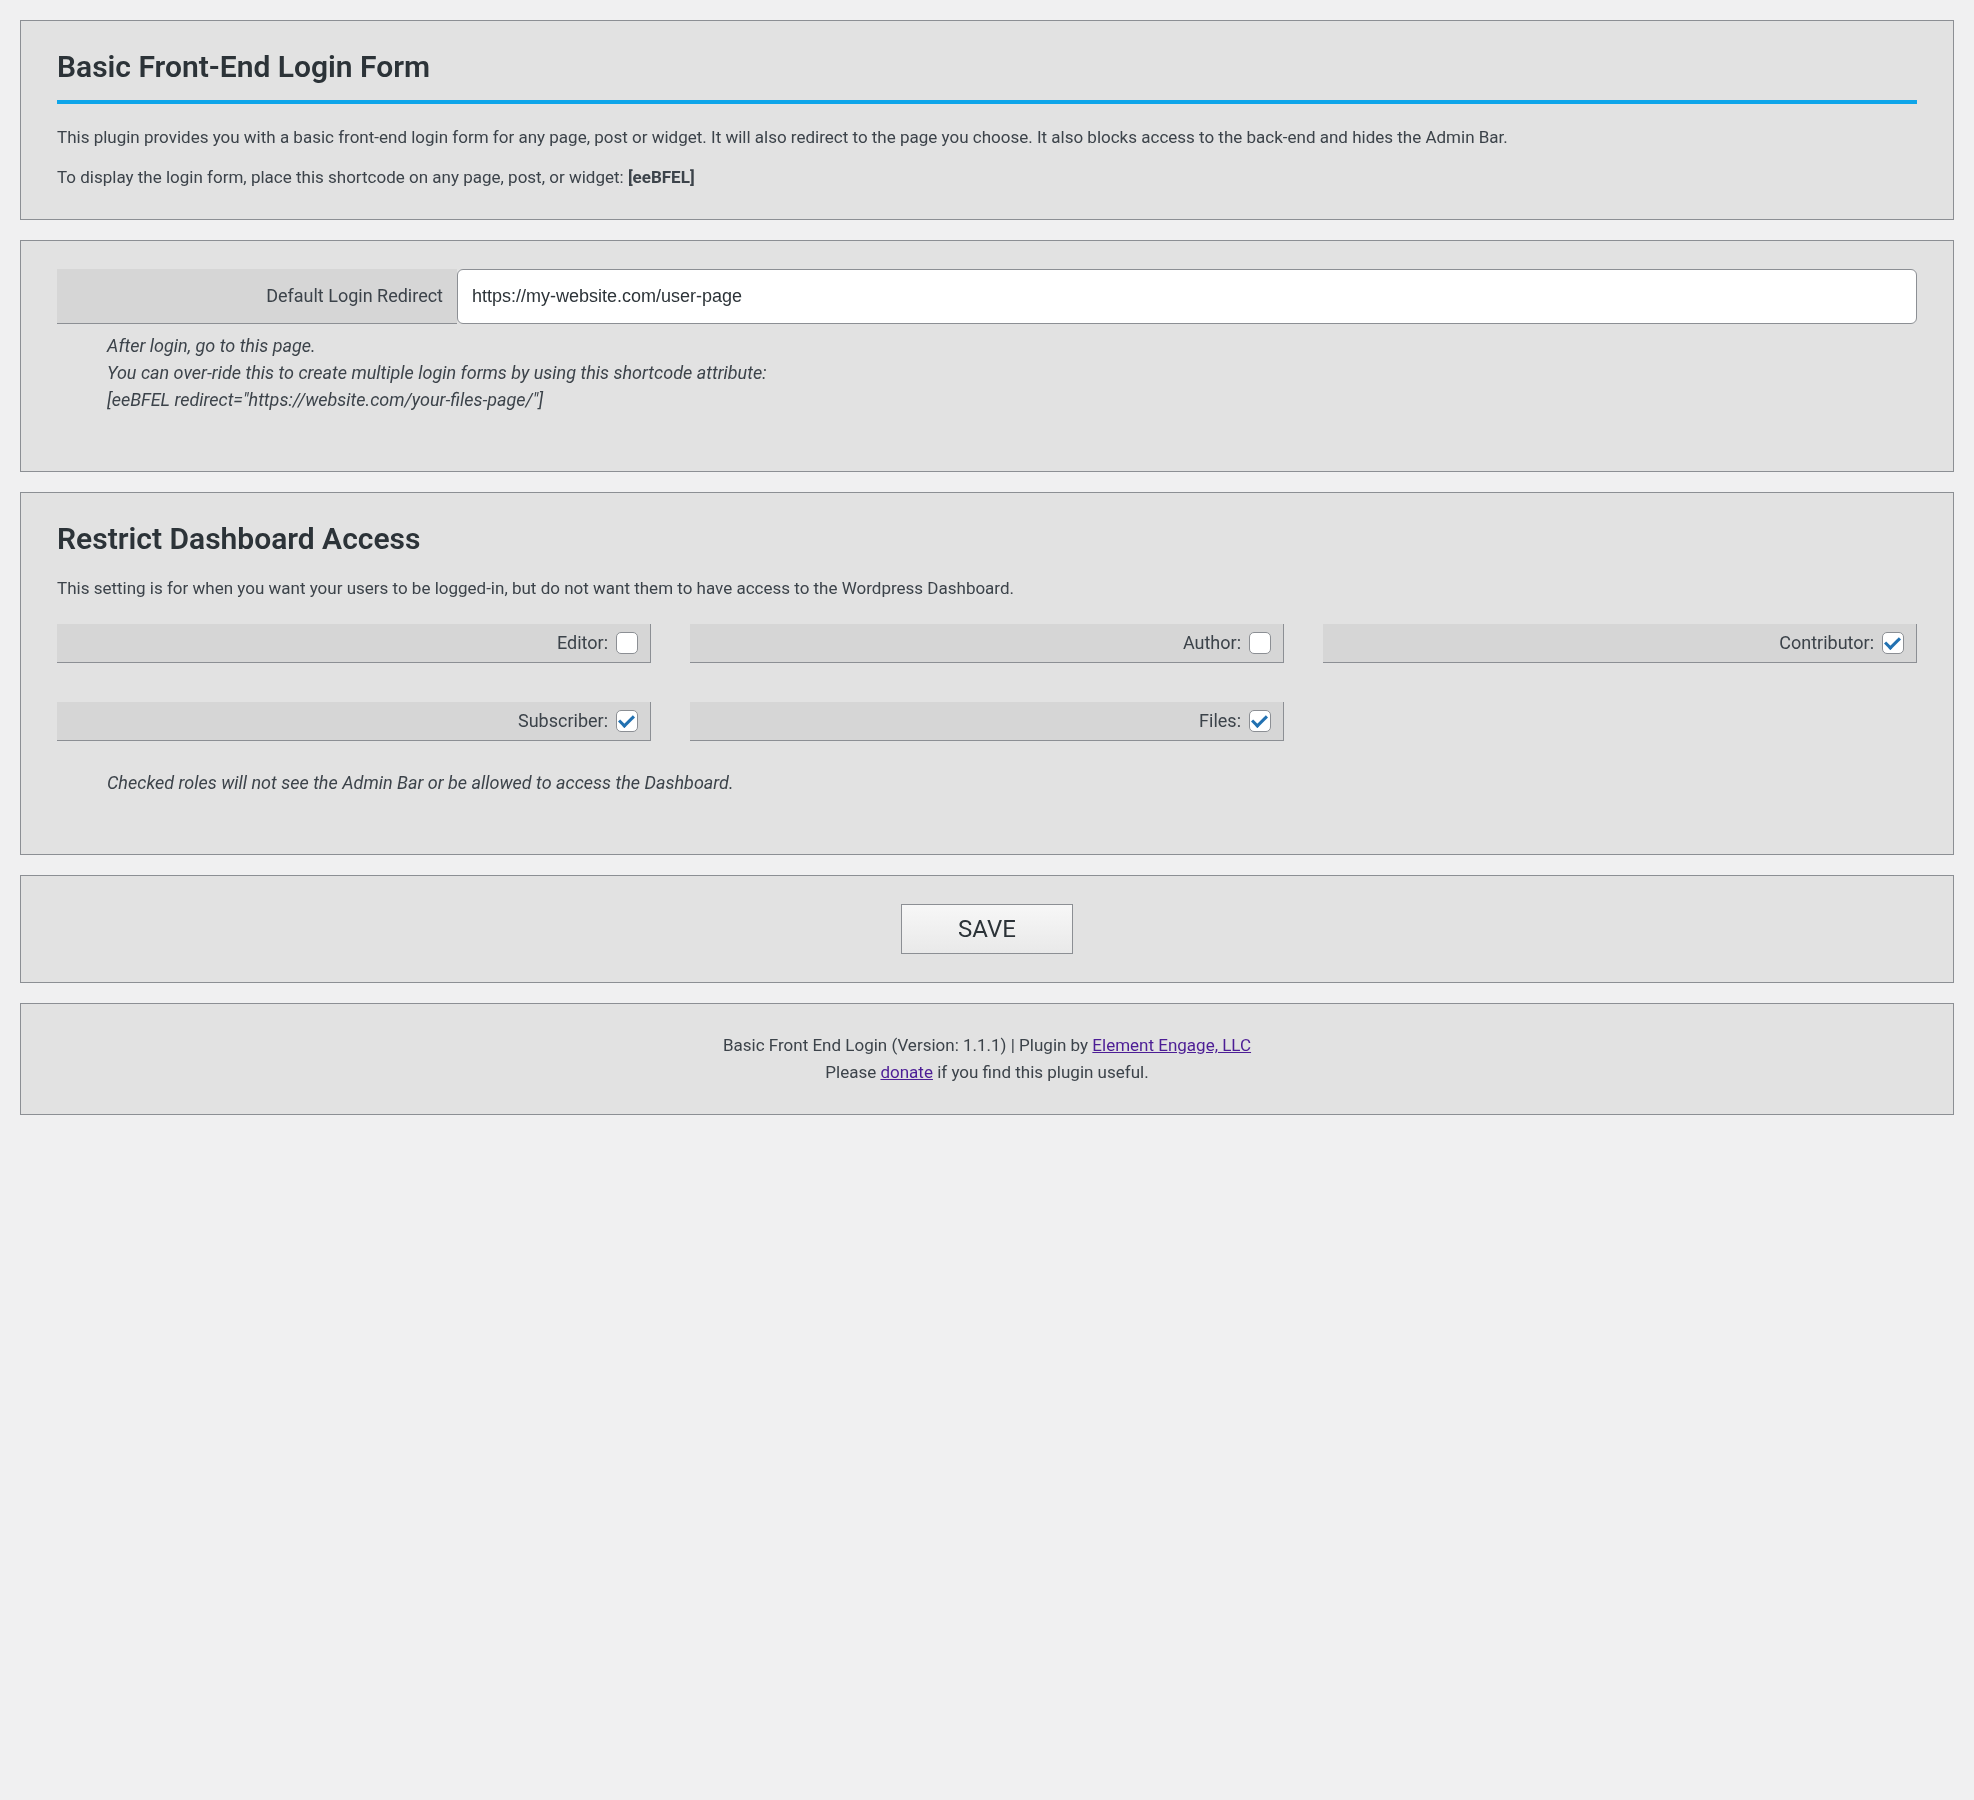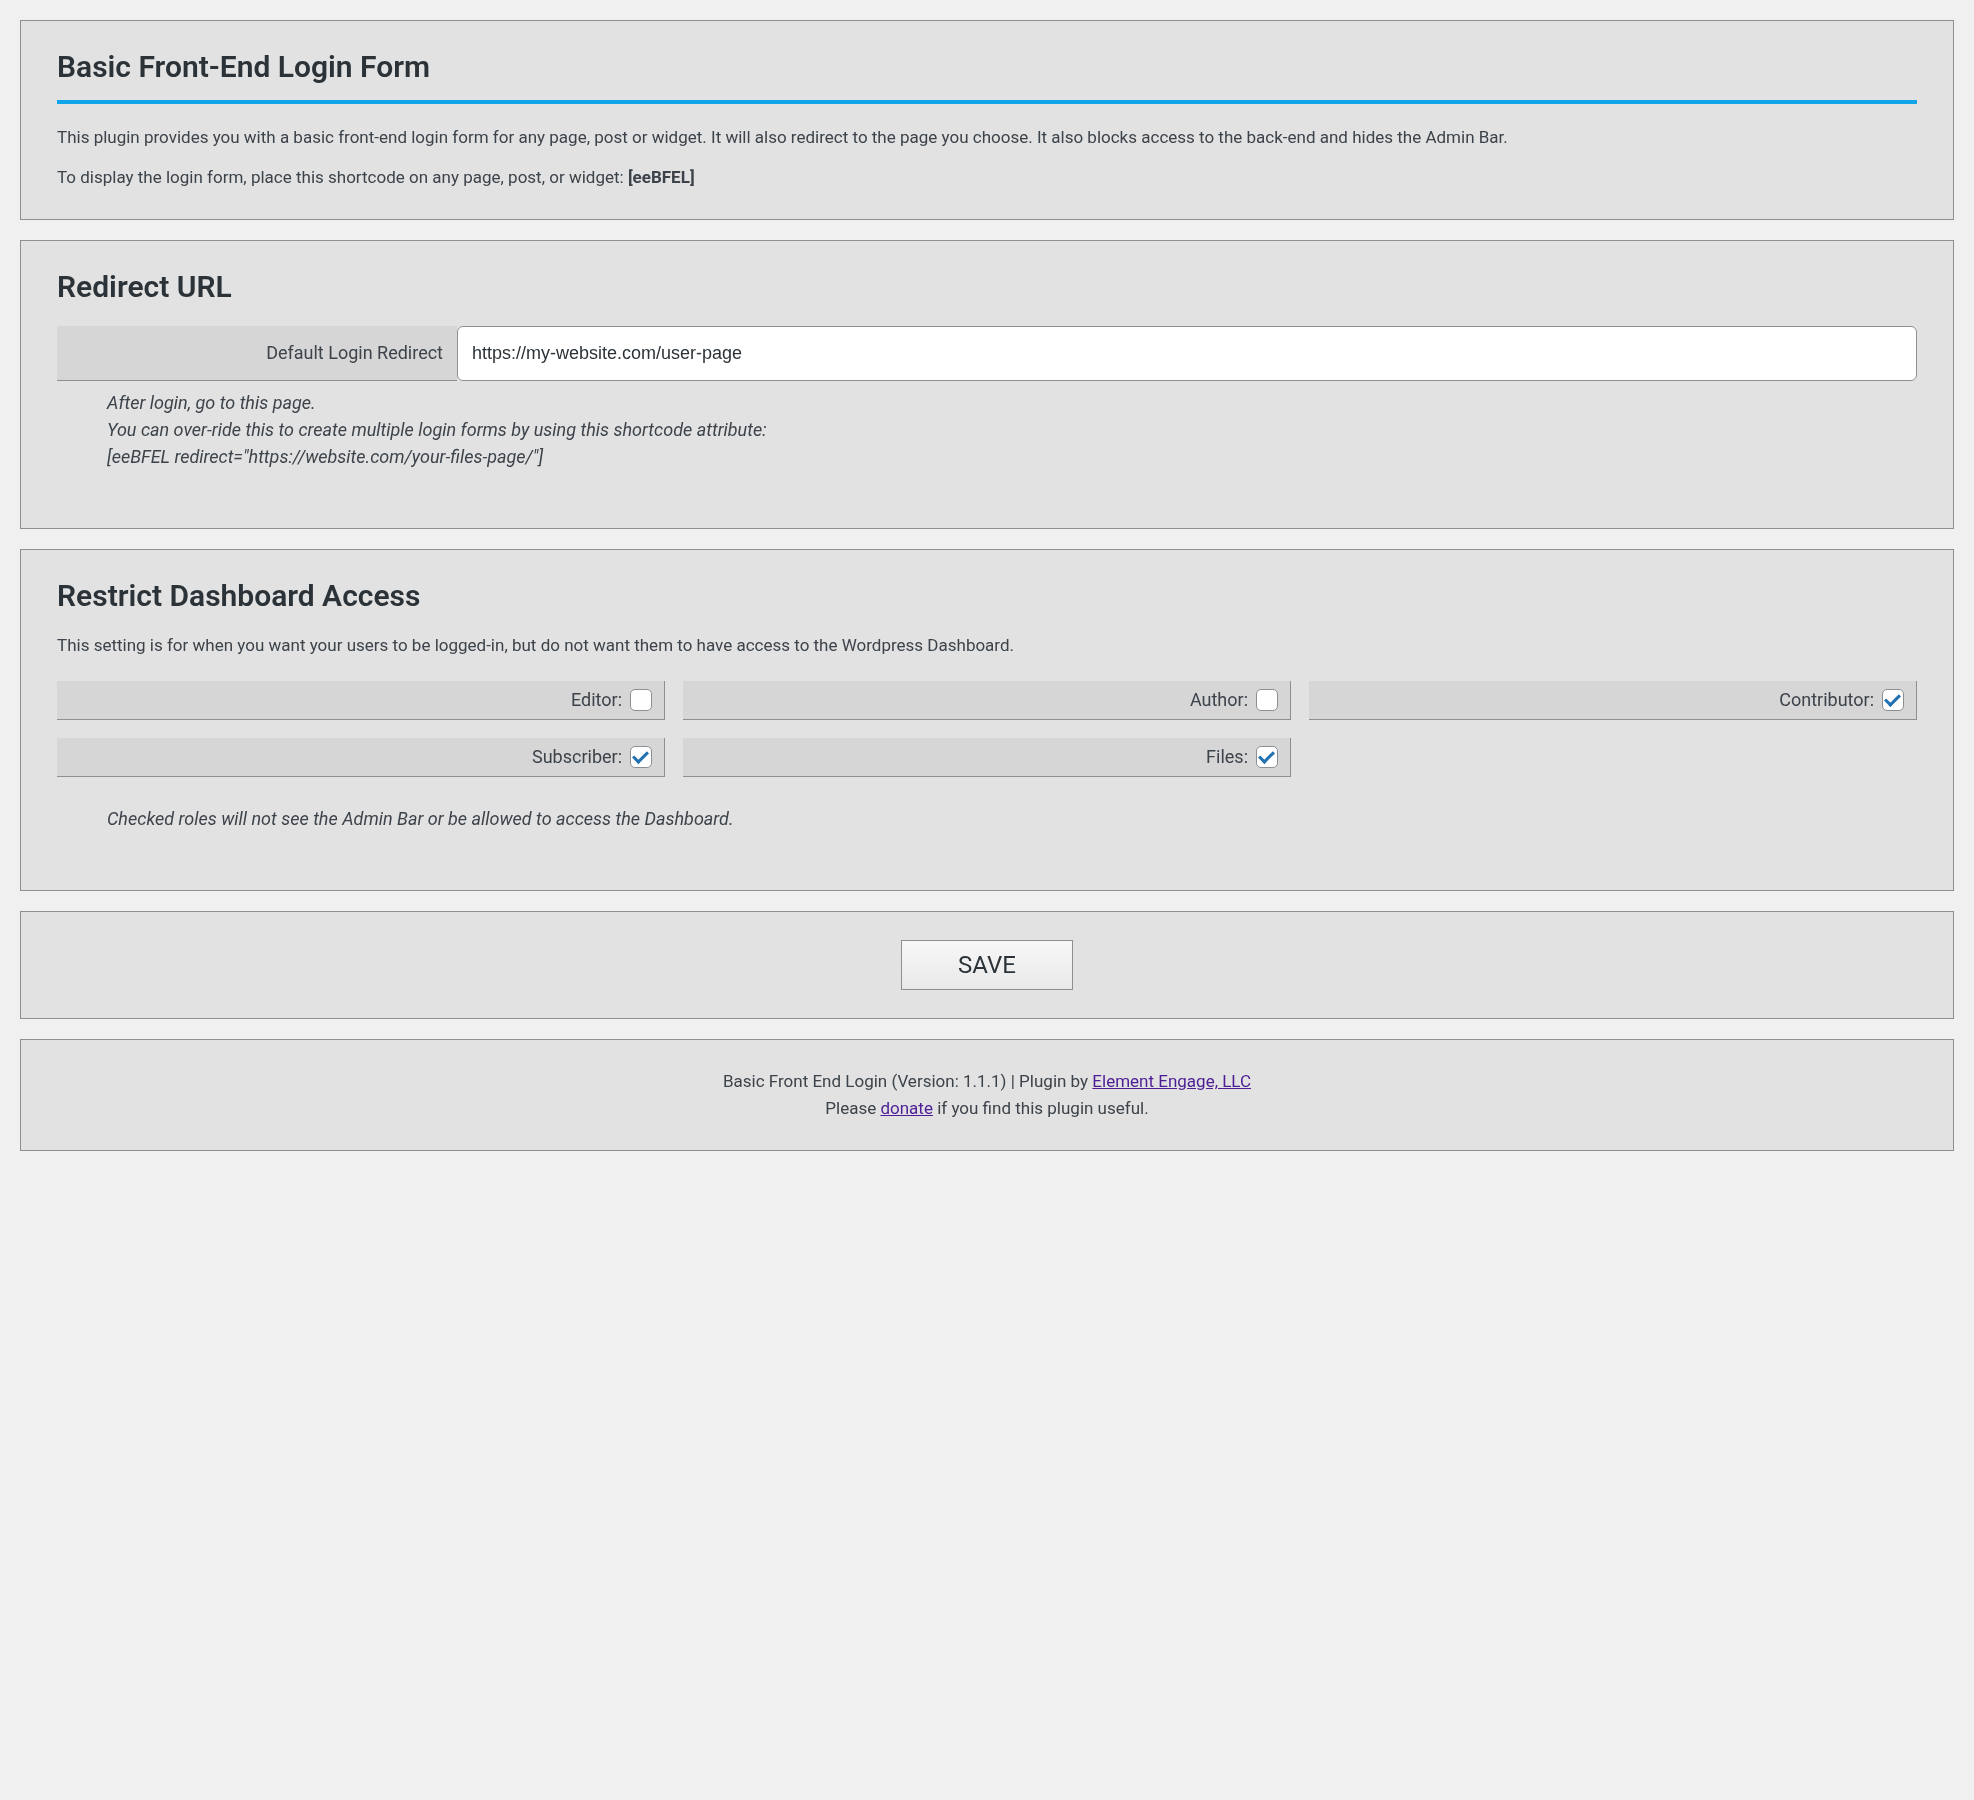--- a/index.html
+++ b/index.html
@@ -81,21 +81,21 @@
       font-style: italic;
       font-size: 18px;
       line-height: 1.5;
       color: #3c434a;
       margin-top: 8px;
       margin-bottom: 30px;
     }
     .roles-grid {
       display: grid;
       grid-template-columns: repeat(3, 1fr);
-      gap: 18px;
+      gap: 39px;
       margin-bottom: 28px;
     }
     .role-cell {
       background: #d6d6d6;
       border-bottom: 1px solid #8c8f94;
       border-right: 1px solid #8c8f94;
       padding: 8px 12px;
       display: flex;
       align-items: center;
       justify-content: flex-end;
@@ -155,21 +155,20 @@
 
 <div class="panel intro">
   <h2>Basic Front-End Login Form</h2>
   <p>This plugin provides you with a basic front-end login form for any page, post or widget. It will also redirect to the page you choose. It also blocks access to the back-end and hides the Admin Bar.</p>
   <p>
     <span>To display the login form, place this shortcode on any page, post, or widget: </span><b>[eeBFEL]</b>
   </p>
 </div>
 
 <div class="panel section">
-  <h2>Redirect URL</h2>
   <div class="field-row">
     <div class="field-label">Default Login Redirect</div>
     <input type="text" class="field-input" value="https://my-website.com/user-page" style="">
   </div>
   <div class="help-text">
     <div>After login, go to this page.</div>
     <div>You can over-ride this to create multiple login forms by using this shortcode attribute:</div>
     <div>[eeBFEL redirect="https://website.com/your-files-page/"]</div>
   </div>
 </div>

